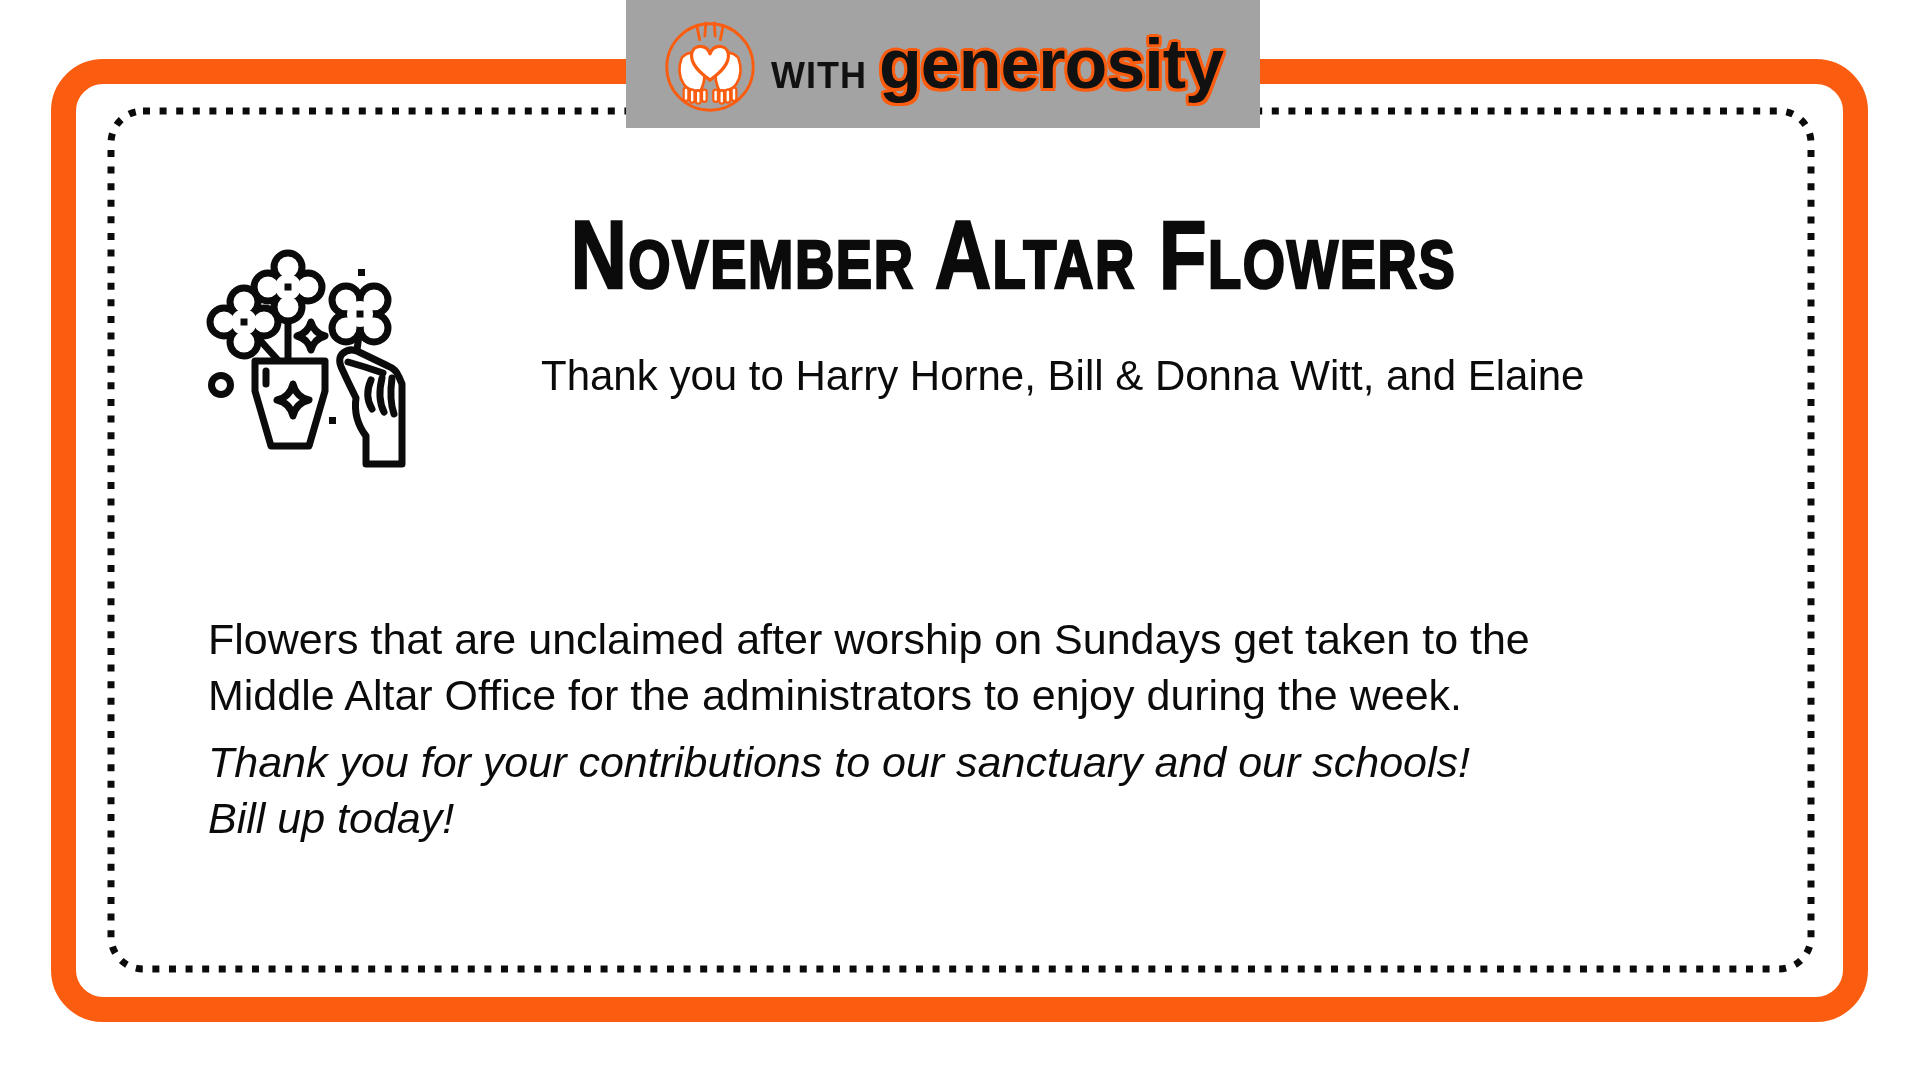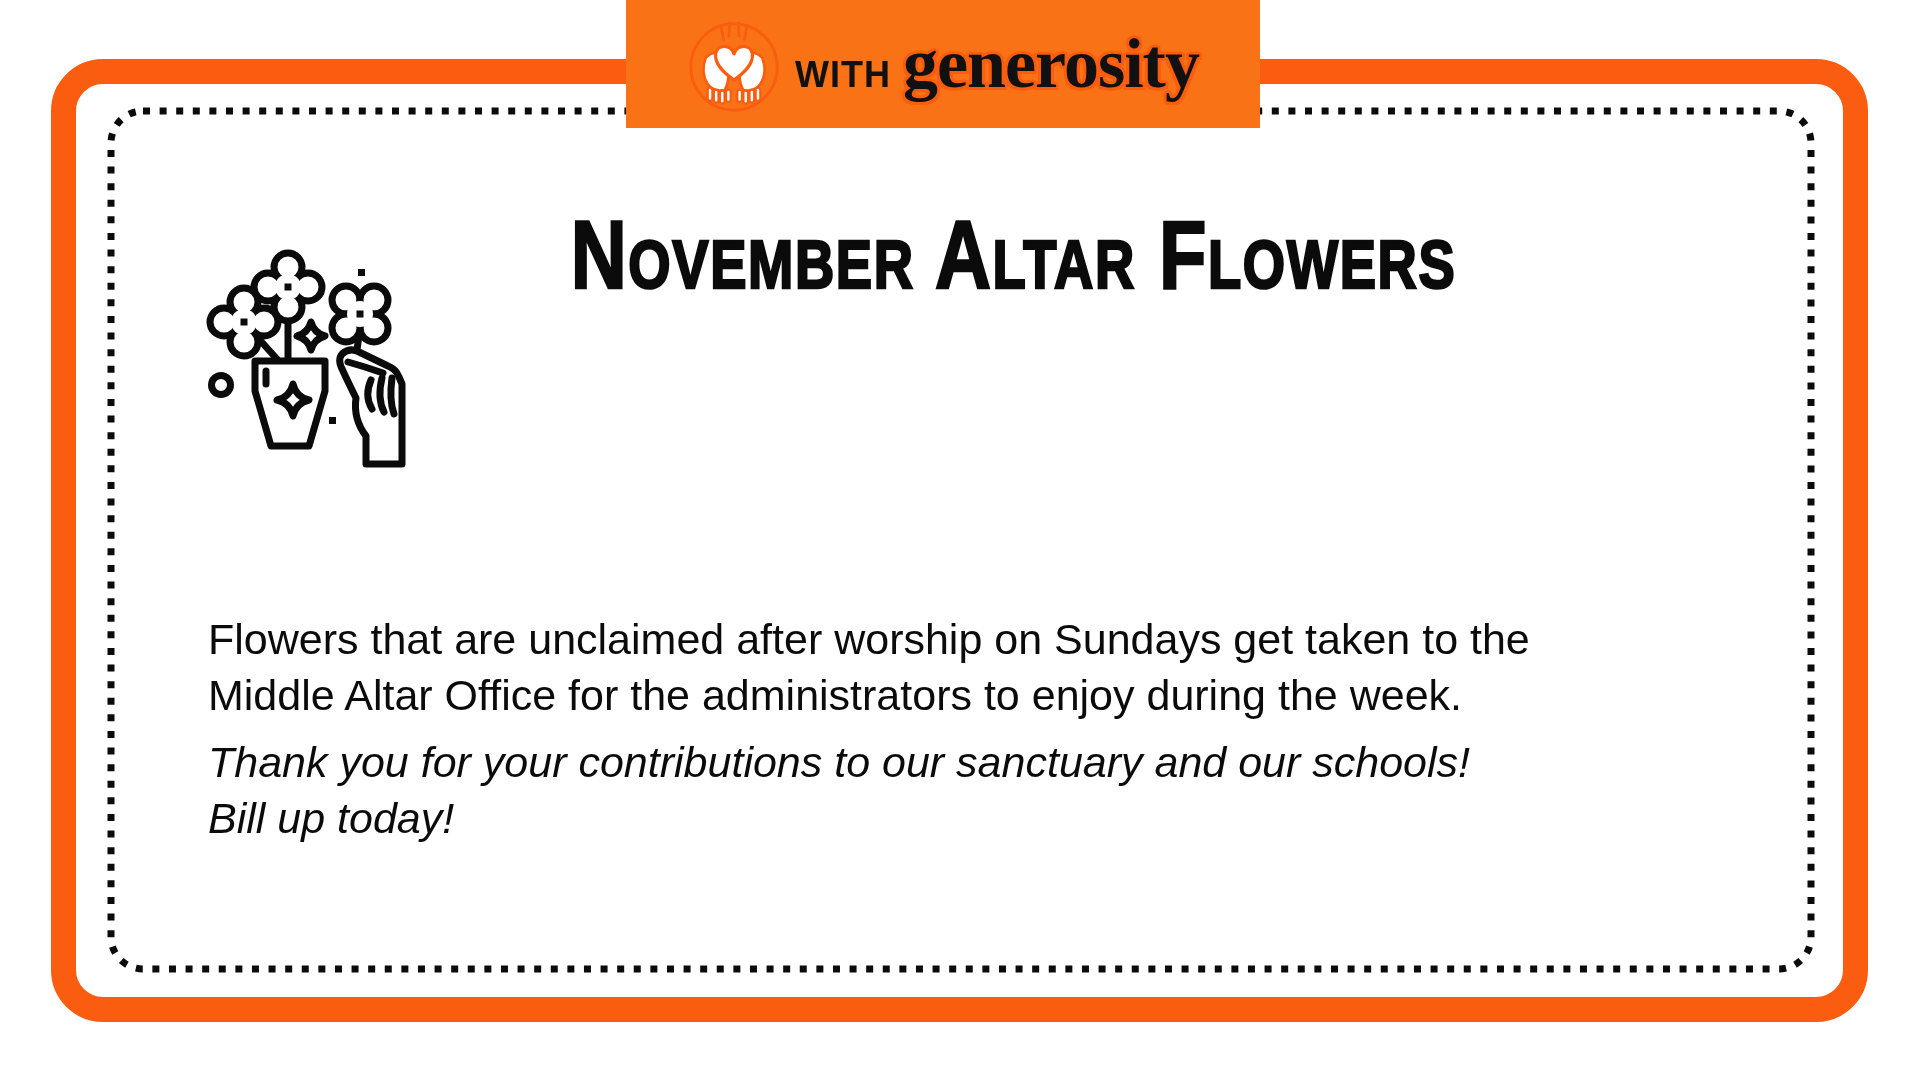--- a/index.html
+++ b/index.html
@@ -29,38 +29,38 @@
   
   .dotted-frame{
     position:absolute;left:0;top:0;width:1920px;height:1080px;
   }
 
   
   .header{
     position:absolute;
     left:626px;top:0;
     width:634px;height:128px;
-    background:#f97316;
+    background:#a3a3a3;
     display:flex;
     align-items:center;
     justify-content:center;
     gap:14px;
   }
   .logo-circle{flex:0 0 auto;margin-top:6px;}
   .brand-text{display:flex;align-items:baseline;gap:12px;white-space:nowrap;}
   .brand-with{
     font-family:"Liberation Sans",sans-serif;
     font-variant:small-caps;
     font-weight:600;
     font-size:52px;
     letter-spacing:1px;
     color:#111;
   }
   .brand-generosity{
-    font-family:Liberation Serif, serif;
+    font-family:Liberation Sans, sans-serif;
     font-weight:700;
     font-size:70px;
     letter-spacing:-1px;
     color:#111;
     text-shadow:
       -2.5px -2.5px 0 var(--orange),
        2.5px -2.5px 0 var(--orange),
       -2.5px  2.5px 0 var(--orange),
        2.5px  2.5px 0 var(--orange),
       -3px 0 0 var(--orange),
@@ -199,20 +199,21 @@
   <path d="M191,152 Q184,168 192,181" class="ic"></path>
   <path d="M202,150 Q197,170 204,184" class="ic"></path>
   <path d="M212,150 Q209,172 214,186" class="ic"></path>
 </svg>
 
 <div class="title">
   <span class="title-inner">November Altar Flowers</span>
 </div>
 
 <div class="intro">
+  <div class="txt-line">Thank you to Harry Horne, Bill &amp; Donna Witt, and Elaine</div>
 </div>
 
 <div class="body-para para-unclaimed">
   <div class="txt-line">Flowers that are unclaimed after worship on Sundays get taken to the</div>
   <div class="txt-line">Middle Altar Office for the administrators to enjoy during the week.</div>
 </div>
 
 <div class="body-para para-closing">
   <div class="txt-line">Thank you for your contributions to our sanctuary and our schools!</div>
   <div class="txt-line">Bill up today!</div>

